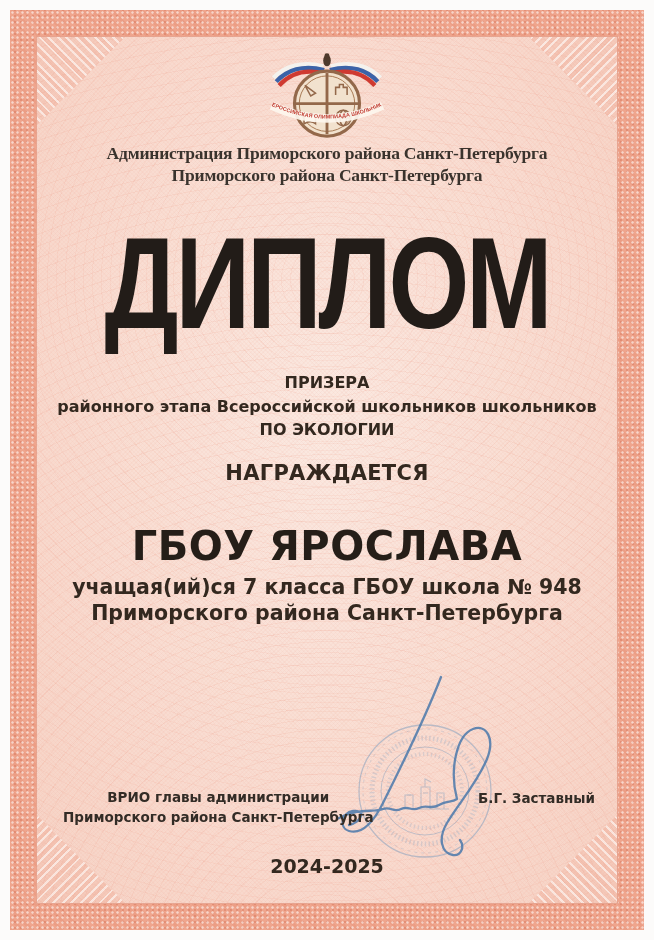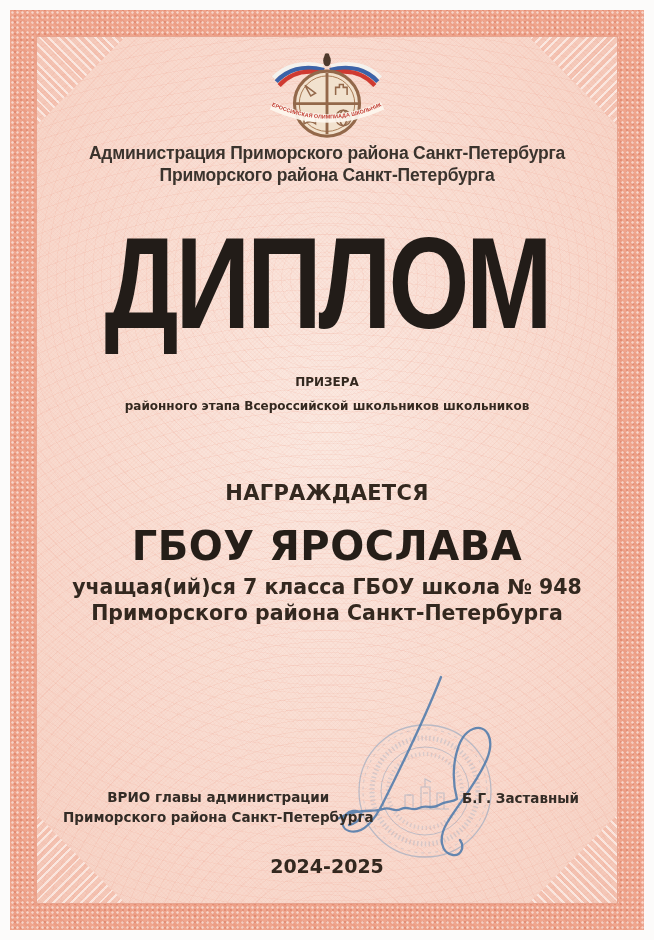--- a/index.html
+++ b/index.html
@@ -31,33 +31,33 @@
   .corner{position:absolute;width:88px;height:88px;opacity:.75;pointer-events:none;}
   .corner.tl,.corner.br{background:repeating-linear-gradient(45deg, rgba(236,156,132,.42) 0 4px, rgba(255,255,255,.6) 4px 6px, rgba(236,156,132,.25) 6px 11px, rgba(255,255,255,.6) 11px 13px);}
   .corner.tr,.corner.bl{background:repeating-linear-gradient(-45deg, rgba(236,156,132,.42) 0 4px, rgba(255,255,255,.6) 4px 6px, rgba(236,156,132,.25) 6px 11px, rgba(255,255,255,.6) 11px 13px);}
   .corner.tl{top:0;left:0;clip-path:polygon(0 0,100% 0,0 100%);}
   .corner.tr{top:0;right:0;clip-path:polygon(0 0,100% 0,100% 100%);}
   .corner.bl{bottom:0;left:0;clip-path:polygon(0 0,0 100%,100% 100%);}
   .corner.br{bottom:0;right:0;clip-path:polygon(100% 0,100% 100%,0 100%);}
 
   .row{position:absolute;left:0;right:0;text-align:center;}
   .emblem-wrap{top:14px;height:90px;}
-  .org{top:106px;font-size:17.5px;line-height:21.5px;font-weight:700;color:#3a332d;letter-spacing:-.2px;}
+  .org{top:106px;font-size:17.5px;line-height:21.5px;font-weight:700;color:#3a332d;letter-spacing:-.2px;font-family:Liberation Serif, serif;}
   .title{top:186px;}
   .title span{
     display:inline-block;font-size:130px;line-height:120px;font-weight:700;
     letter-spacing:-4px;color:#221c18;transform:scaleX(.80);transform-origin:50% 50%;
     font-family:"Liberation Sans",sans-serif;
   }
-  .award{top:334px;font-size:12px;line-height:23.5px;font-weight:700;color:#33281f;font-family:"DejaVu Sans",sans-serif;}
-  .awarded{top:424px;font-size:21px;font-weight:700;color:#33281f;font-family:"DejaVu Sans",sans-serif;letter-spacing:.3px;margin-top:20px;}
+  .award{top:334px;font-size:16px;line-height:23.5px;font-weight:700;color:#33281f;font-family:"DejaVu Sans",sans-serif;}
+  .awarded{top:424px;font-size:21px;font-weight:700;color:#33281f;font-family:"DejaVu Sans",sans-serif;letter-spacing:.3px;}
   .name{top:486px;font-size:40px;font-weight:700;color:#251e18;font-family:"DejaVu Sans",sans-serif;letter-spacing:.5px;}
   .desc{top:538px;font-size:20.5px;line-height:25.5px;font-weight:700;color:#33281f;font-family:"DejaVu Sans",sans-serif;}
   .sign-left{position:absolute;left:26px;top:750px;text-align:center;font-size:13.5px;line-height:20px;font-weight:700;color:#332c26;font-family:"DejaVu Sans",sans-serif;}
-  .sign-name{position:absolute;right:38px;top:753px;font-size:13.5px;font-weight:700;color:#332c26;font-family:"DejaVu Sans",sans-serif;}
+  .sign-name{position:absolute;right:22px;top:753px;font-size:13.5px;font-weight:700;color:#332c26;font-family:"DejaVu Sans",sans-serif;}
   .year{top:818px;font-size:19px;font-weight:700;color:#33281f;font-family:"DejaVu Sans",sans-serif;}
   .stamp-wrap{position:absolute;left:238px;top:634px;width:272px;height:228px;}
 </style>
 </head>
 <body>
 
 <div class="page">
   <div class="frame"></div>
   <div class="inner">
     <div class="corner tl"></div>
@@ -107,20 +107,21 @@
       <div>Приморского района Санкт-Петербурга</div>
     </div>
 
     <div class="row title">
       <span>ДИПЛОМ</span>
     </div>
 
     <div class="row award">
       <div>ПРИЗЕРА</div>
       <div>районного этапа Всероссийской школьников школьников</div>
+      <div>ПО ЭКОЛОГИИ</div>
     </div>
 
     <div class="row awarded">НАГРАЖДАЕТСЯ</div>
 
     <div class="row name">ГБОУ ЯРОСЛАВА</div>
 
     <div class="row desc">
       <div>учащая(ий)ся 7 класса ГБОУ школа № 948</div>
       <div>Приморского района Санкт-Петербурга</div>
     </div>

